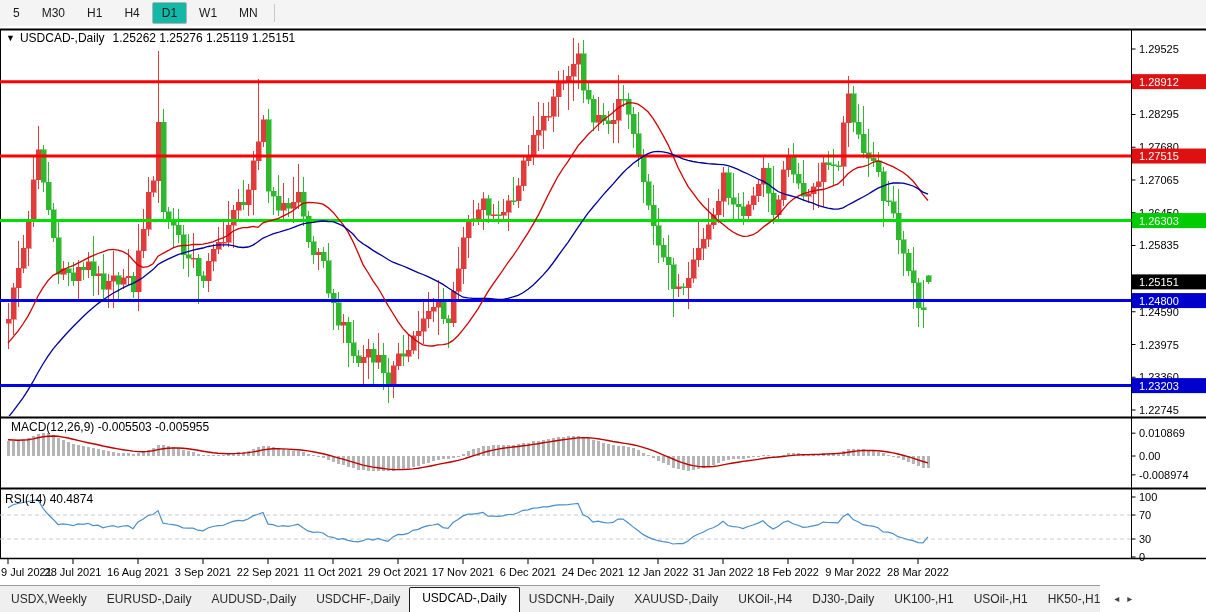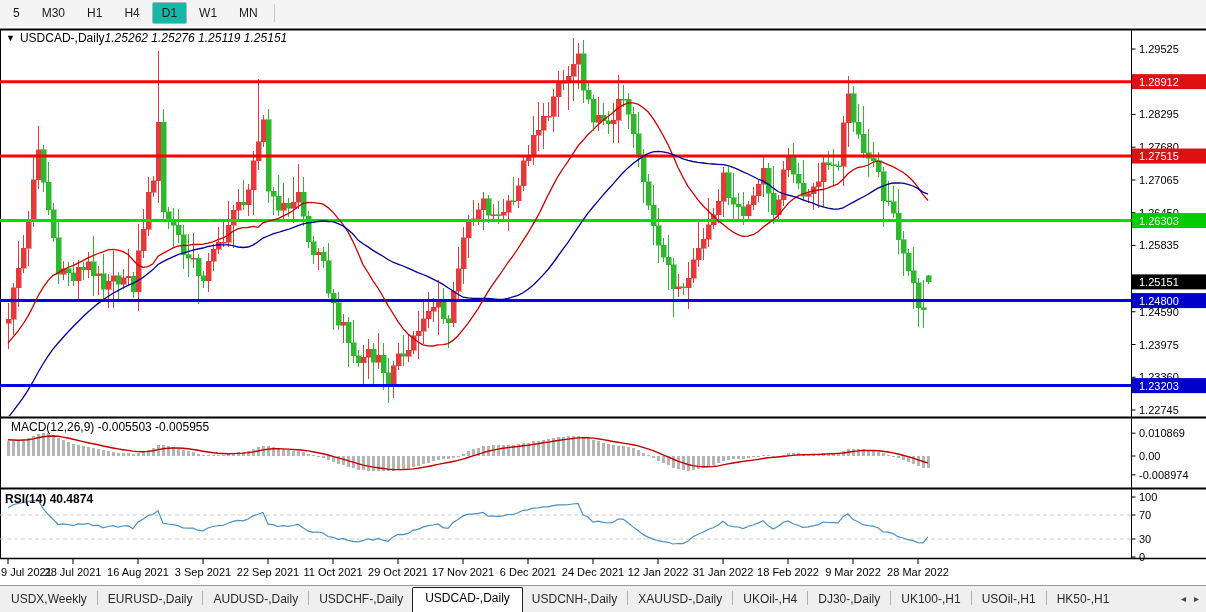--- a/index.html
+++ b/index.html
@@ -10,25 +10,25 @@
            display:flex;align-items:center;padding-left:2px;box-sizing:border-box;font-size:12px;}
   .tfbtn{padding:3px 9px;margin:0 1px;color:#1a1a1a;border:1px solid transparent;border-radius:2px;}
   .tfbtn.active{background:#14b8a6;border:1px solid #b3b3b3;}
   .tbsep{width:1px;height:18px;background:#c9c9c9;margin:0 5px;}
   
   #chart-svg{position:absolute;left:0;top:26px;}
   
   .flabel{position:absolute;font-size:12px;color:#000;white-space:nowrap;z-index:5;}
   #title-label{left:6px;top:31px;}
   #title-label .caret{font-size:9px;margin-right:5px;position:relative;top:-1px;}
-  #title-label .ohlc{margin-left:0;font-style:italic;}
+  #title-label .ohlc{margin-left:8px;}
   #macd-label{left:11px;top:420px;}
-  #rsi-label{left:5px;top:492px;font-weight:bold;}
+  #rsi-label{left:5px;top:492px;}
   
-  .tabbar{position:absolute;left:0;bottom:0;width:1206px;height:27px;background:#efefef;
+  .tabbar{position:absolute;left:0;bottom:0;width:1100px;height:27px;background:#efefef;
           border-top:1px solid #9a9a9a;display:flex;align-items:flex-end;box-sizing:border-box;
           font-size:12px;color:#2a2a2a;padding:0 2px;}
   .tab{padding:4px 9px 6px;white-space:nowrap;}
   .tab.active{background:#fff;border:1px solid #1e1e1e;border-bottom:none;border-radius:2px 2px 0 0;
               padding:3px 12px 7px;color:#000;}
   .tabsep{width:1px;height:14px;background:#b0b0b0;margin:0 1px 7px;}
   .tab-arrows{margin-left:auto;display:flex;gap:8px;padding:0 5px 8px;color:#444;font-size:10px;}
 </style>
 </head>
 <body>

